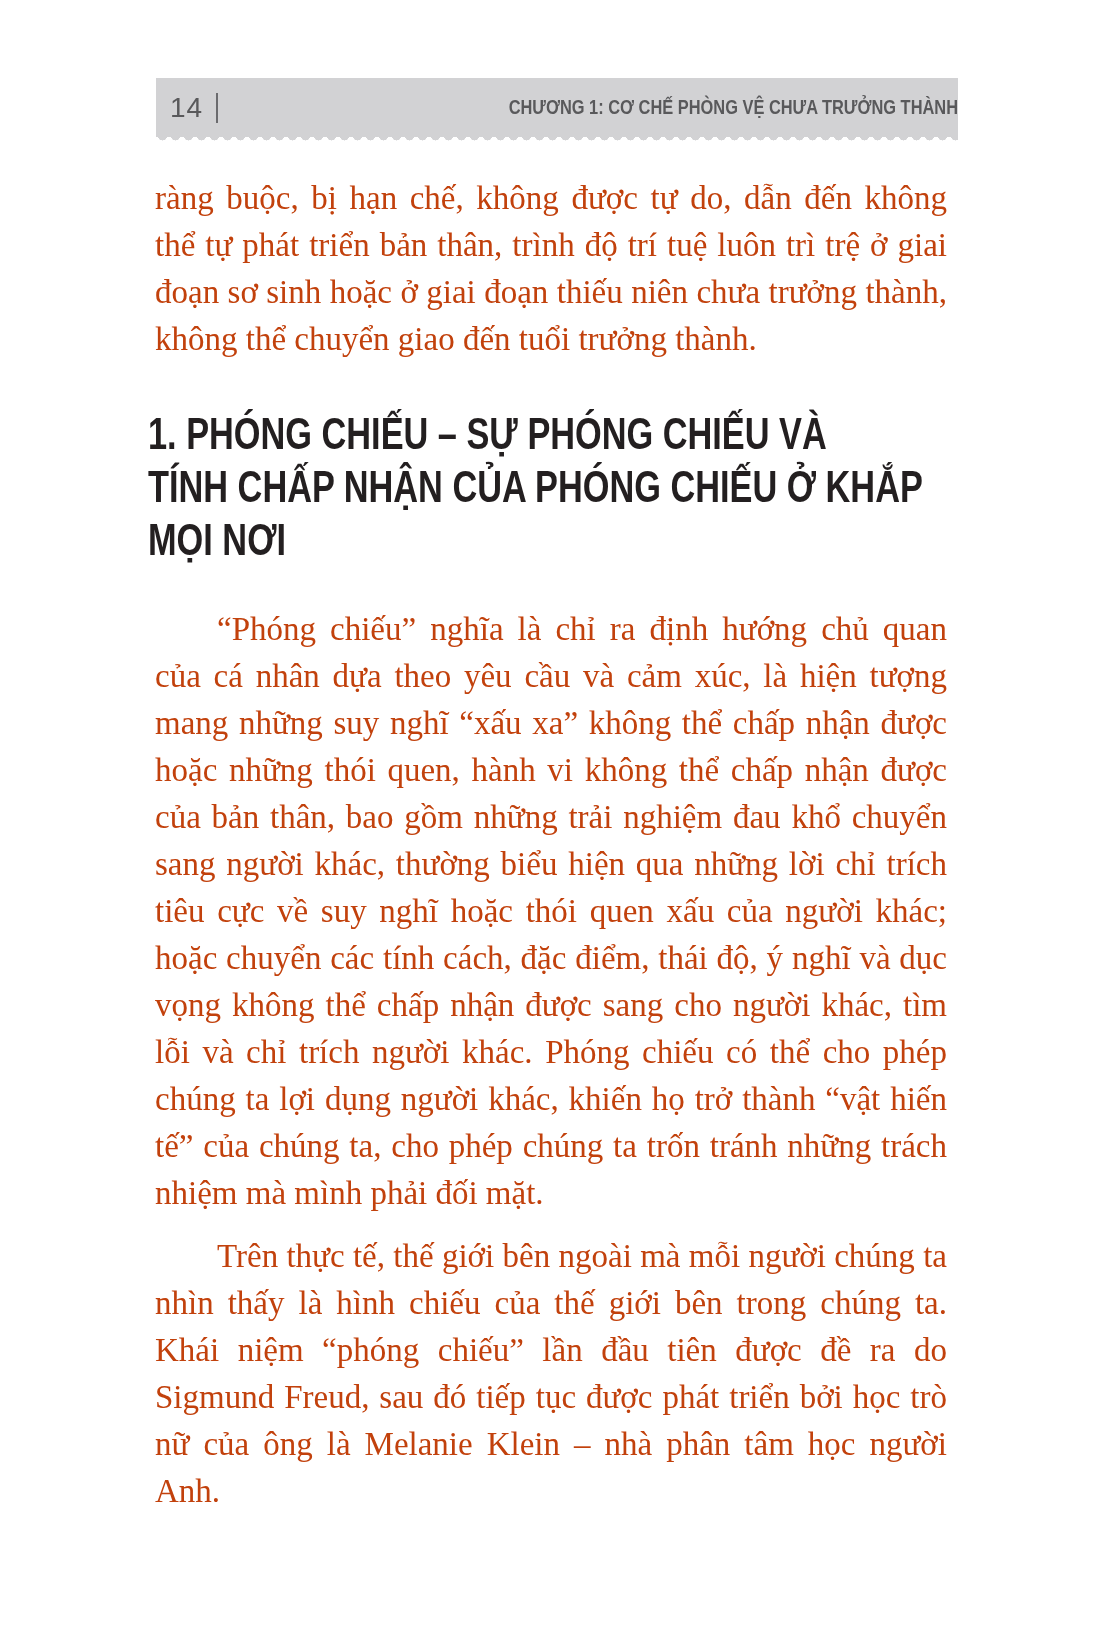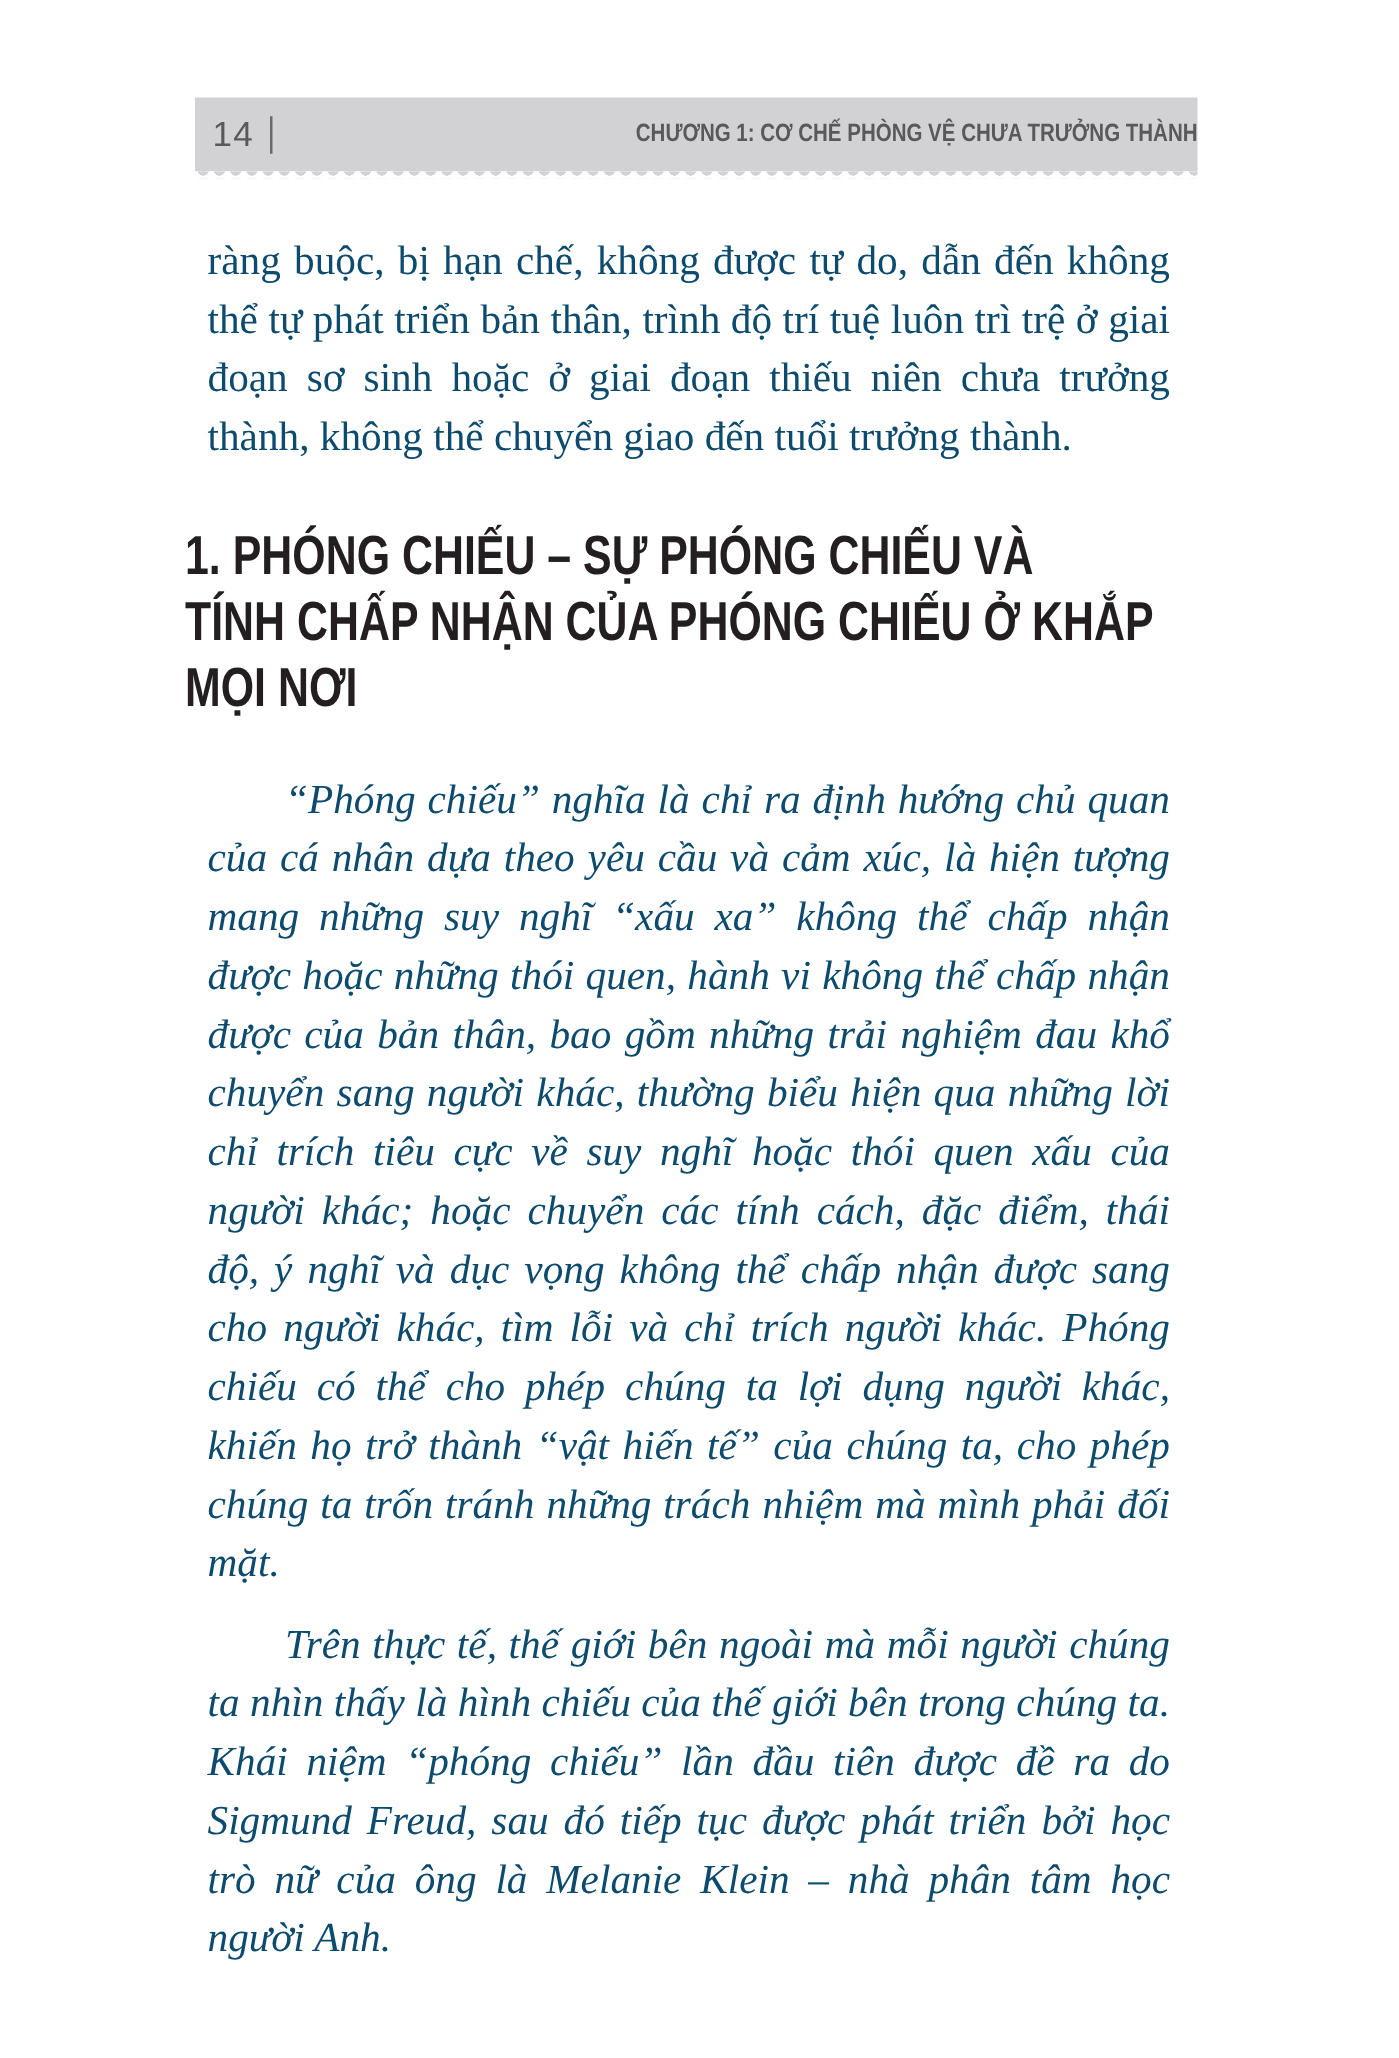--- a/index.html
+++ b/index.html
@@ -62,28 +62,28 @@
   }
 
   
   .content {
     position: absolute;
     left: 148px;
     top: 168px;
     width: 806px;
   }
   .body-par {
-    margin: 18px;
+    margin: 7px;
     font-size: 33px;
     line-height: 47px;
-    color: #0c4a6e;
+    color: #c2410c;
     text-align: justify;
     text-justify: inter-word;
   }
-  .body-par.indent { text-indent: 62px; font-style: italic; }
+  .body-par.indent { text-indent: 62px; }
   .p2 { margin-top: 40px; }
   .p3 { margin-top: 16px; }
 
   .section-heading {
     margin: 44px 0 0 0;
     font-family: "Liberation Sans", sans-serif;
     font-weight: 700;
     font-size: 44px;
     line-height: 53px;
     color: #231f20;

